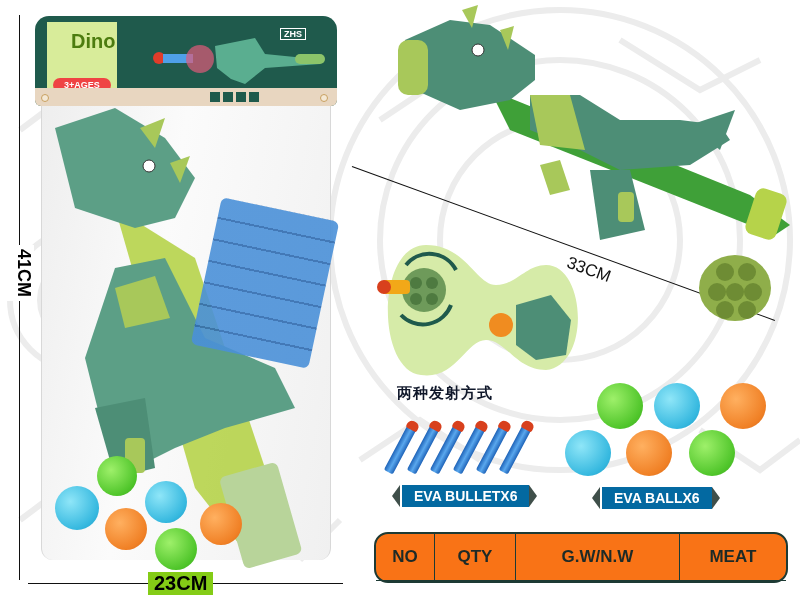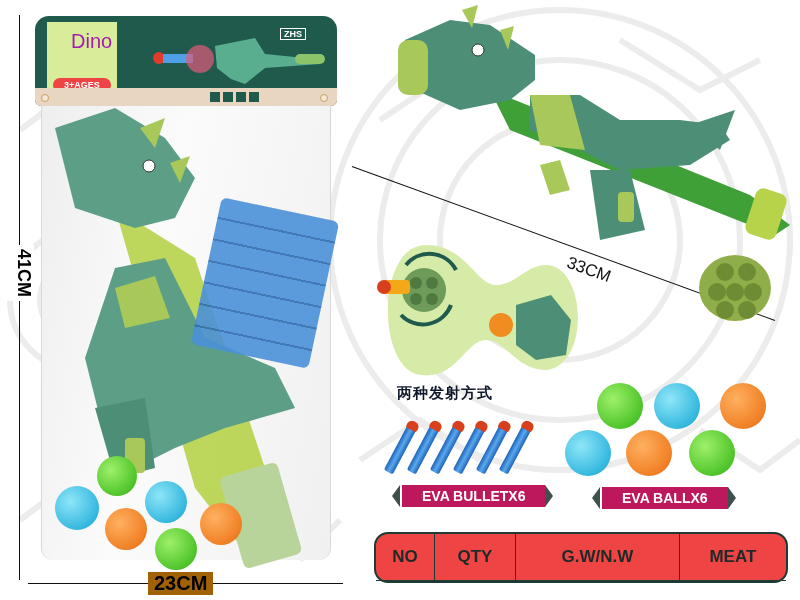--- a/index.html
+++ b/index.html
@@ -6,47 +6,47 @@
     body { width:800px; height:600px; overflow:hidden; background:#ffffff; font-family:"Liberation Sans", sans-serif; position:relative; }
     .bg-pattern { position:absolute; inset:0; overflow:hidden; }
     .bg-pattern svg { width:800px; height:600px; }
 
     
     .package { position:absolute; left:35px; top:8px; width:300px; height:555px; }
     .bag { position:absolute; left:6px; top:92px; width:290px; height:460px; background:linear-gradient(100deg,#eeeeee 0%,#fbfbfb 40%,#f0f0f0 100%); border-radius:0 0 12px 12px; border-left:1px solid #d8d8d8; border-right:1px solid #d8d8d8; }
     .header-card { position:absolute; left:0; top:8px; width:302px; height:90px; border-radius:14px 14px 6px 6px; background:#1f5a4c; overflow:hidden; }
     .header-card .bottom-strip { position:absolute; left:0; bottom:0; width:100%; height:18px; background:#e8d6c0; }
     .header-card .logo-box { position:absolute; left:12px; top:6px; width:70px; height:72px; background:#d8ec9a; }
-    .logo-dino { position:absolute; left:24px; top:8px; font-weight:normal; font-size:20px; color:#a21caf; }
+    .logo-dino { position:absolute; left:24px; top:8px; font-weight:bold; font-size:20px; color:#4d7c0f; }
     .logo-gun { position:absolute; left:16px; top:26px; font-weight:bold; font-size:30px; color:#1f5a4c; letter-spacing:-1px; }
     .logo-ages { position:absolute; left:18px; top:62px; width:58px; height:14px; border-radius:7px; background:#ef4444; color:#fff; font-size:9px; text-align:center; line-height:14px; font-weight:bold; }
     .header-brand { position:absolute; left:245px; top:12px; font-size:9px; color:#fff; font-weight:bold; border:1px solid #fff; padding:0 3px; }
     .header-icons { position:absolute; left:175px; top:76px; display:flex; gap:3px; }
     .header-icons span { width:10px; height:10px; background:#1f5a4c; display:block; }
     .hole { position:absolute; width:8px; height:8px; border:1px solid #c8a060; border-radius:50%; background:#f4e8d4; }
 
     
     .shape { position:absolute; }
     .ball { position:absolute; border-radius:50%; }
     .ball.green { background:radial-gradient(circle at 35% 35%,#9ef06a,#4fc52a 70%,#3aa31e); }
     .ball.blue { background:radial-gradient(circle at 35% 35%,#8fe6f8,#35b8df 70%,#2096c0); }
     .ball.orange { background:radial-gradient(circle at 35% 35%,#ffb060,#f08025 70%,#d0661a); }
 
     .dim-line { position:absolute; background:#111; }
 
     .vlabel { position:absolute; left:4px; top:245px; width:30px; font-size:18px; font-weight:bold; writing-mode:vertical-rl; background:#fff; padding:4px 0; }
-    .hlabel { position:absolute; left:148px; top:572px; font-size:20px; font-weight:bold; background:#a16207; padding:0 6px;text-align:center; }
+    .hlabel { position:absolute; left:148px; top:572px; font-size:20px; font-weight:bold; background:#84cc16; padding:0 6px;text-align:center; }
     .dlabel { position:absolute; left:563px; top:260px; font-size:17px; color:#111; transform:rotate(20deg); background:#fff; padding:0 3px; }
 
     .cn-title { position:absolute; left:397px; top:384px; font-size:15px; font-weight:bold; color:#0f172a; letter-spacing:1px; }
-    .tag { position:absolute; height:22px; background:#be185d; color:#fff; font-weight:bold; font-size:14px; line-height:22px; padding:0 20px; }
+    .tag { position:absolute; height:22px; background:#0369a1; color:#fff; font-weight:bold; font-size:14px; line-height:22px; padding:0 12px; }
     .tag:before { content:""; position:absolute; left:-10px; top:0; border-right:8px solid #3f4f4a; border-top:11px solid transparent; border-bottom:11px solid transparent; }
     .tag:after { content:""; position:absolute; right:-8px; top:0; border-left:8px solid #3f4f4a; border-top:11px solid transparent; border-bottom:11px solid transparent; }
 
-    .spec { position:absolute; left:374px; top:532px; width:414px; height:51px; border:2px solid #1d3a34; border-radius:14px; background:#ef4444; }
+    .spec { position:absolute; left:374px; top:532px; width:414px; height:51px; border:2px solid #1d3a34; border-radius:14px; background:#f97316; }
     .spec table { width:100%; height:100%; border-collapse:collapse; }
     .spec td { text-align:center; color:#1d2a27; font-size:17px; }
     .spec tr.head td { font-weight:bold; border-bottom:1.5px solid #1d3a34; }
     .spec td + td { border-left:1.5px solid #1d3a34; }
 
     .bullet { position:absolute; width:10px; height:50px; background:linear-gradient(90deg,#1e63b8,#5aa8ee,#1e63b8); border-radius:2px; transform:rotate(28deg); }
     .bullet:before { content:""; position:absolute; left:-1px; top:-7px; width:12px; height:9px; background:#d8401d; border-radius:5px 5px 2px 2px; }
   </style>
 </head>
 <body>

